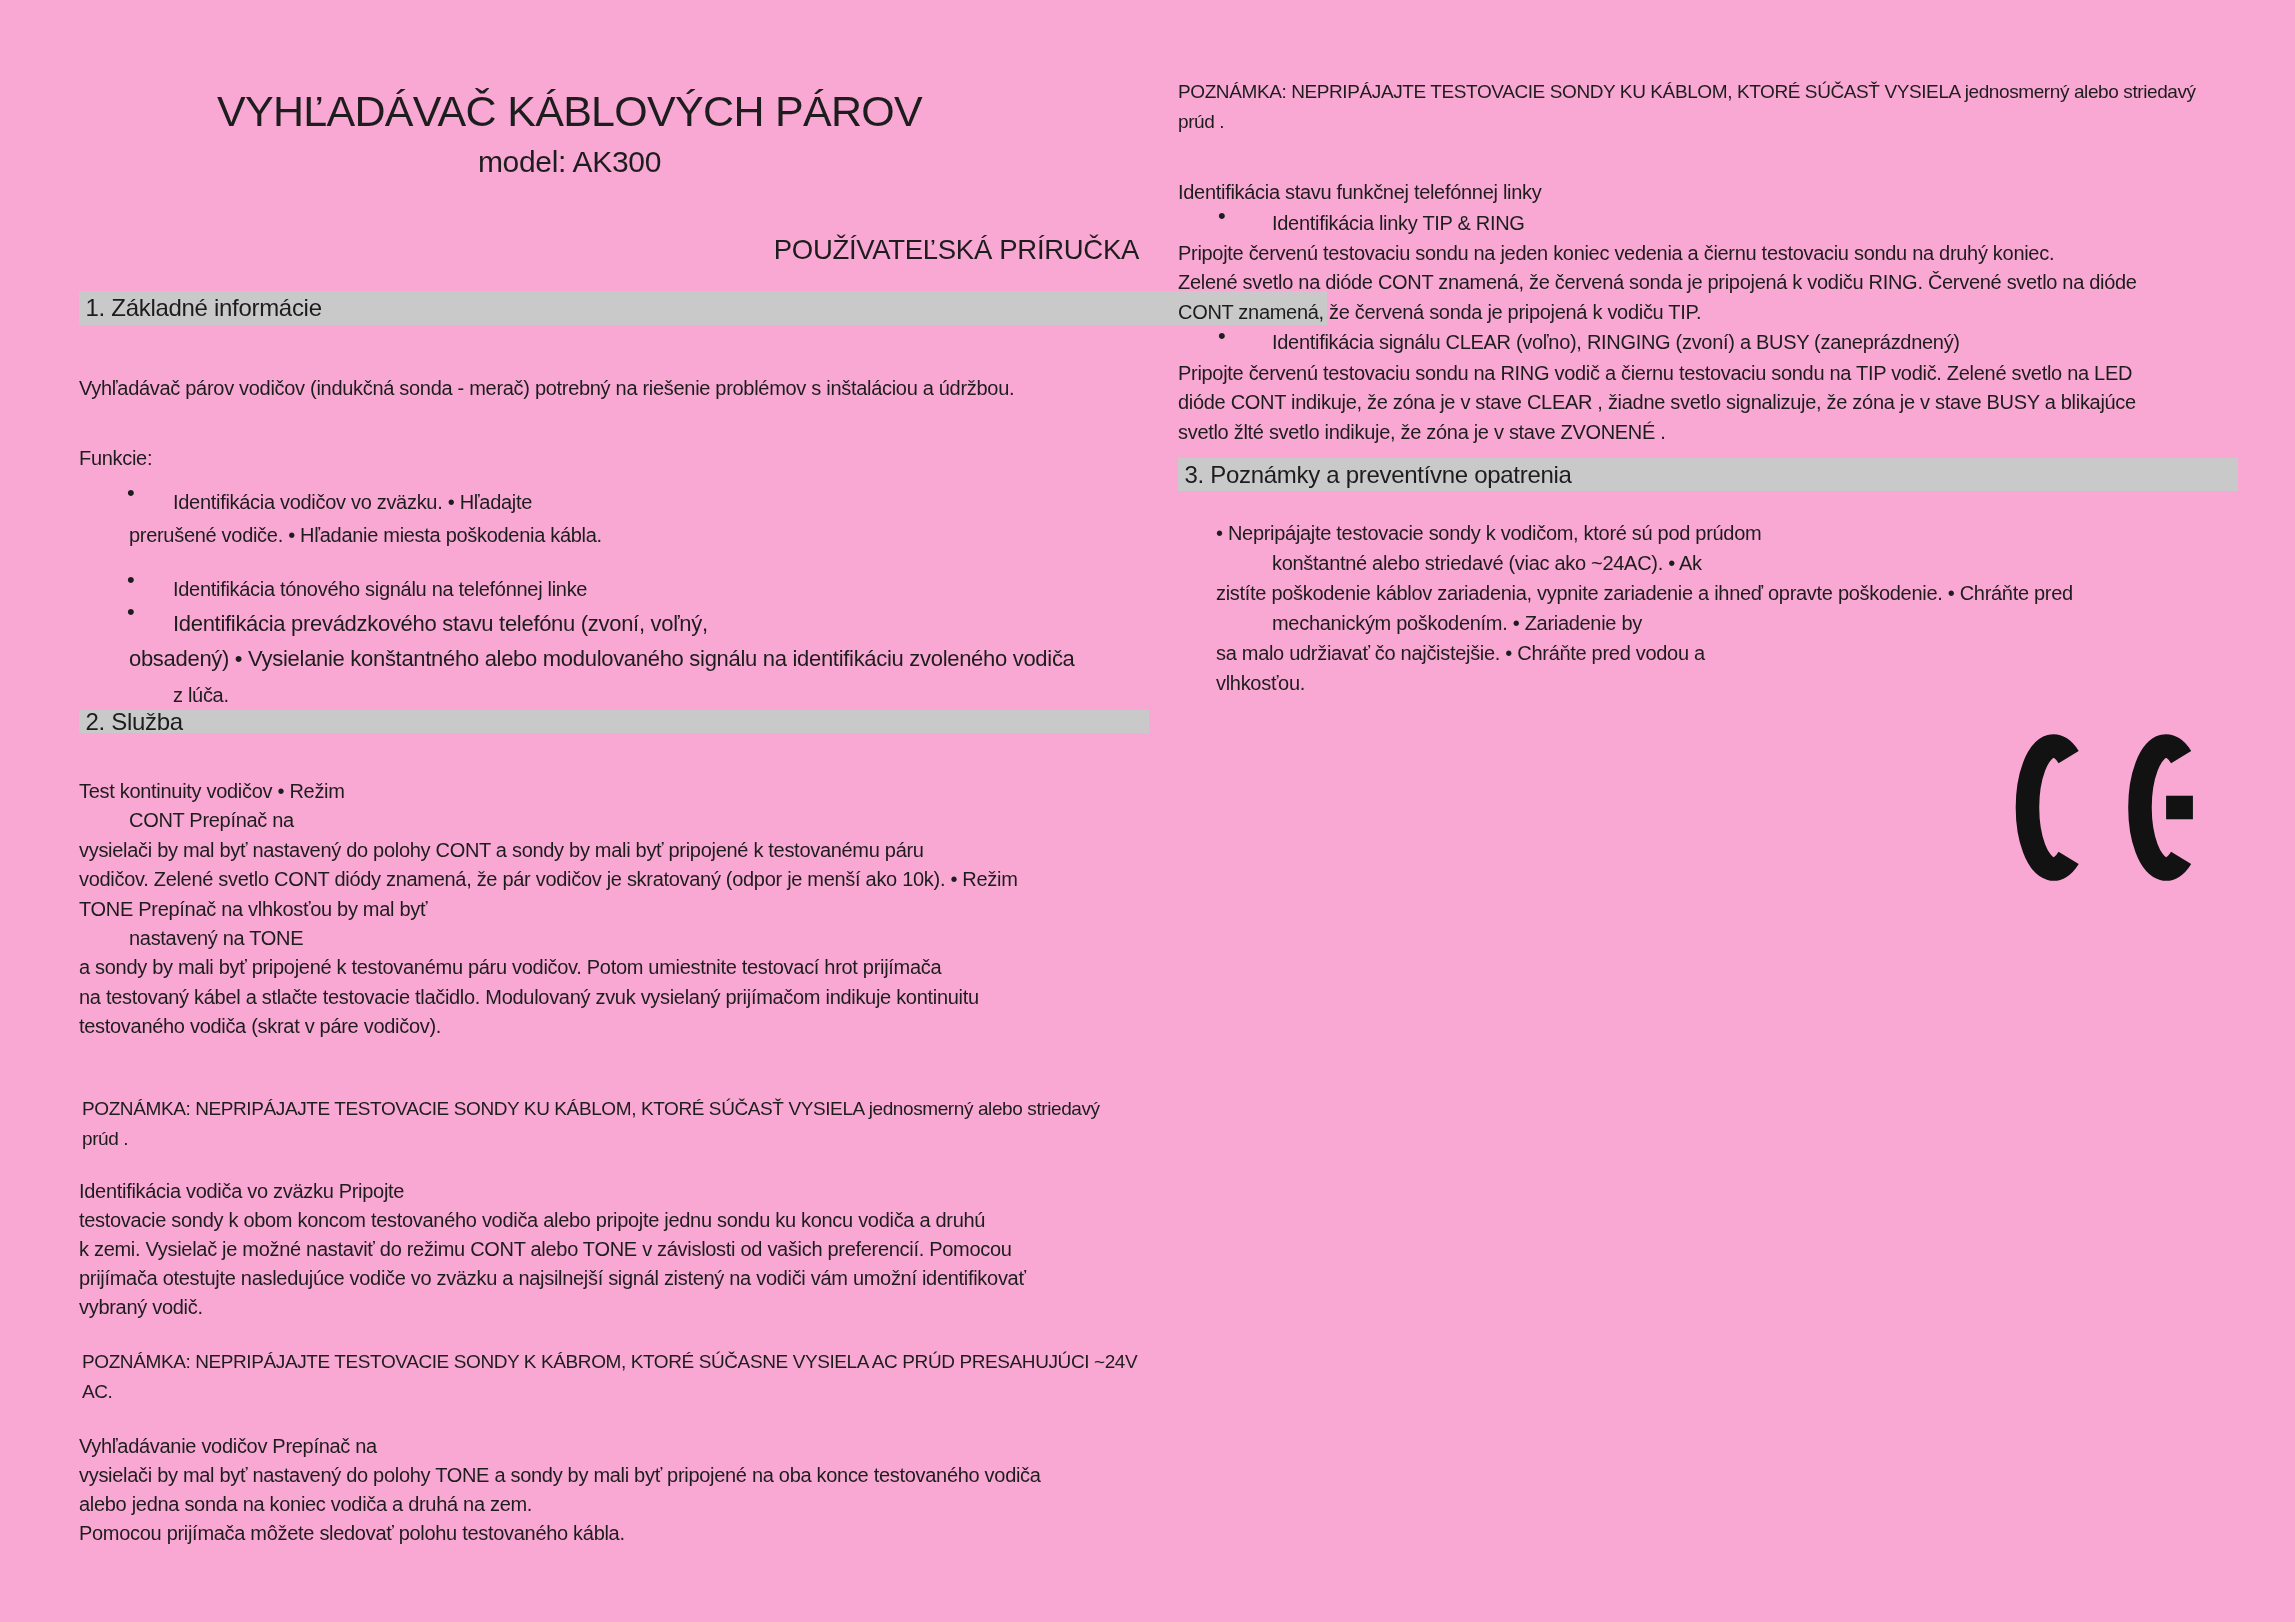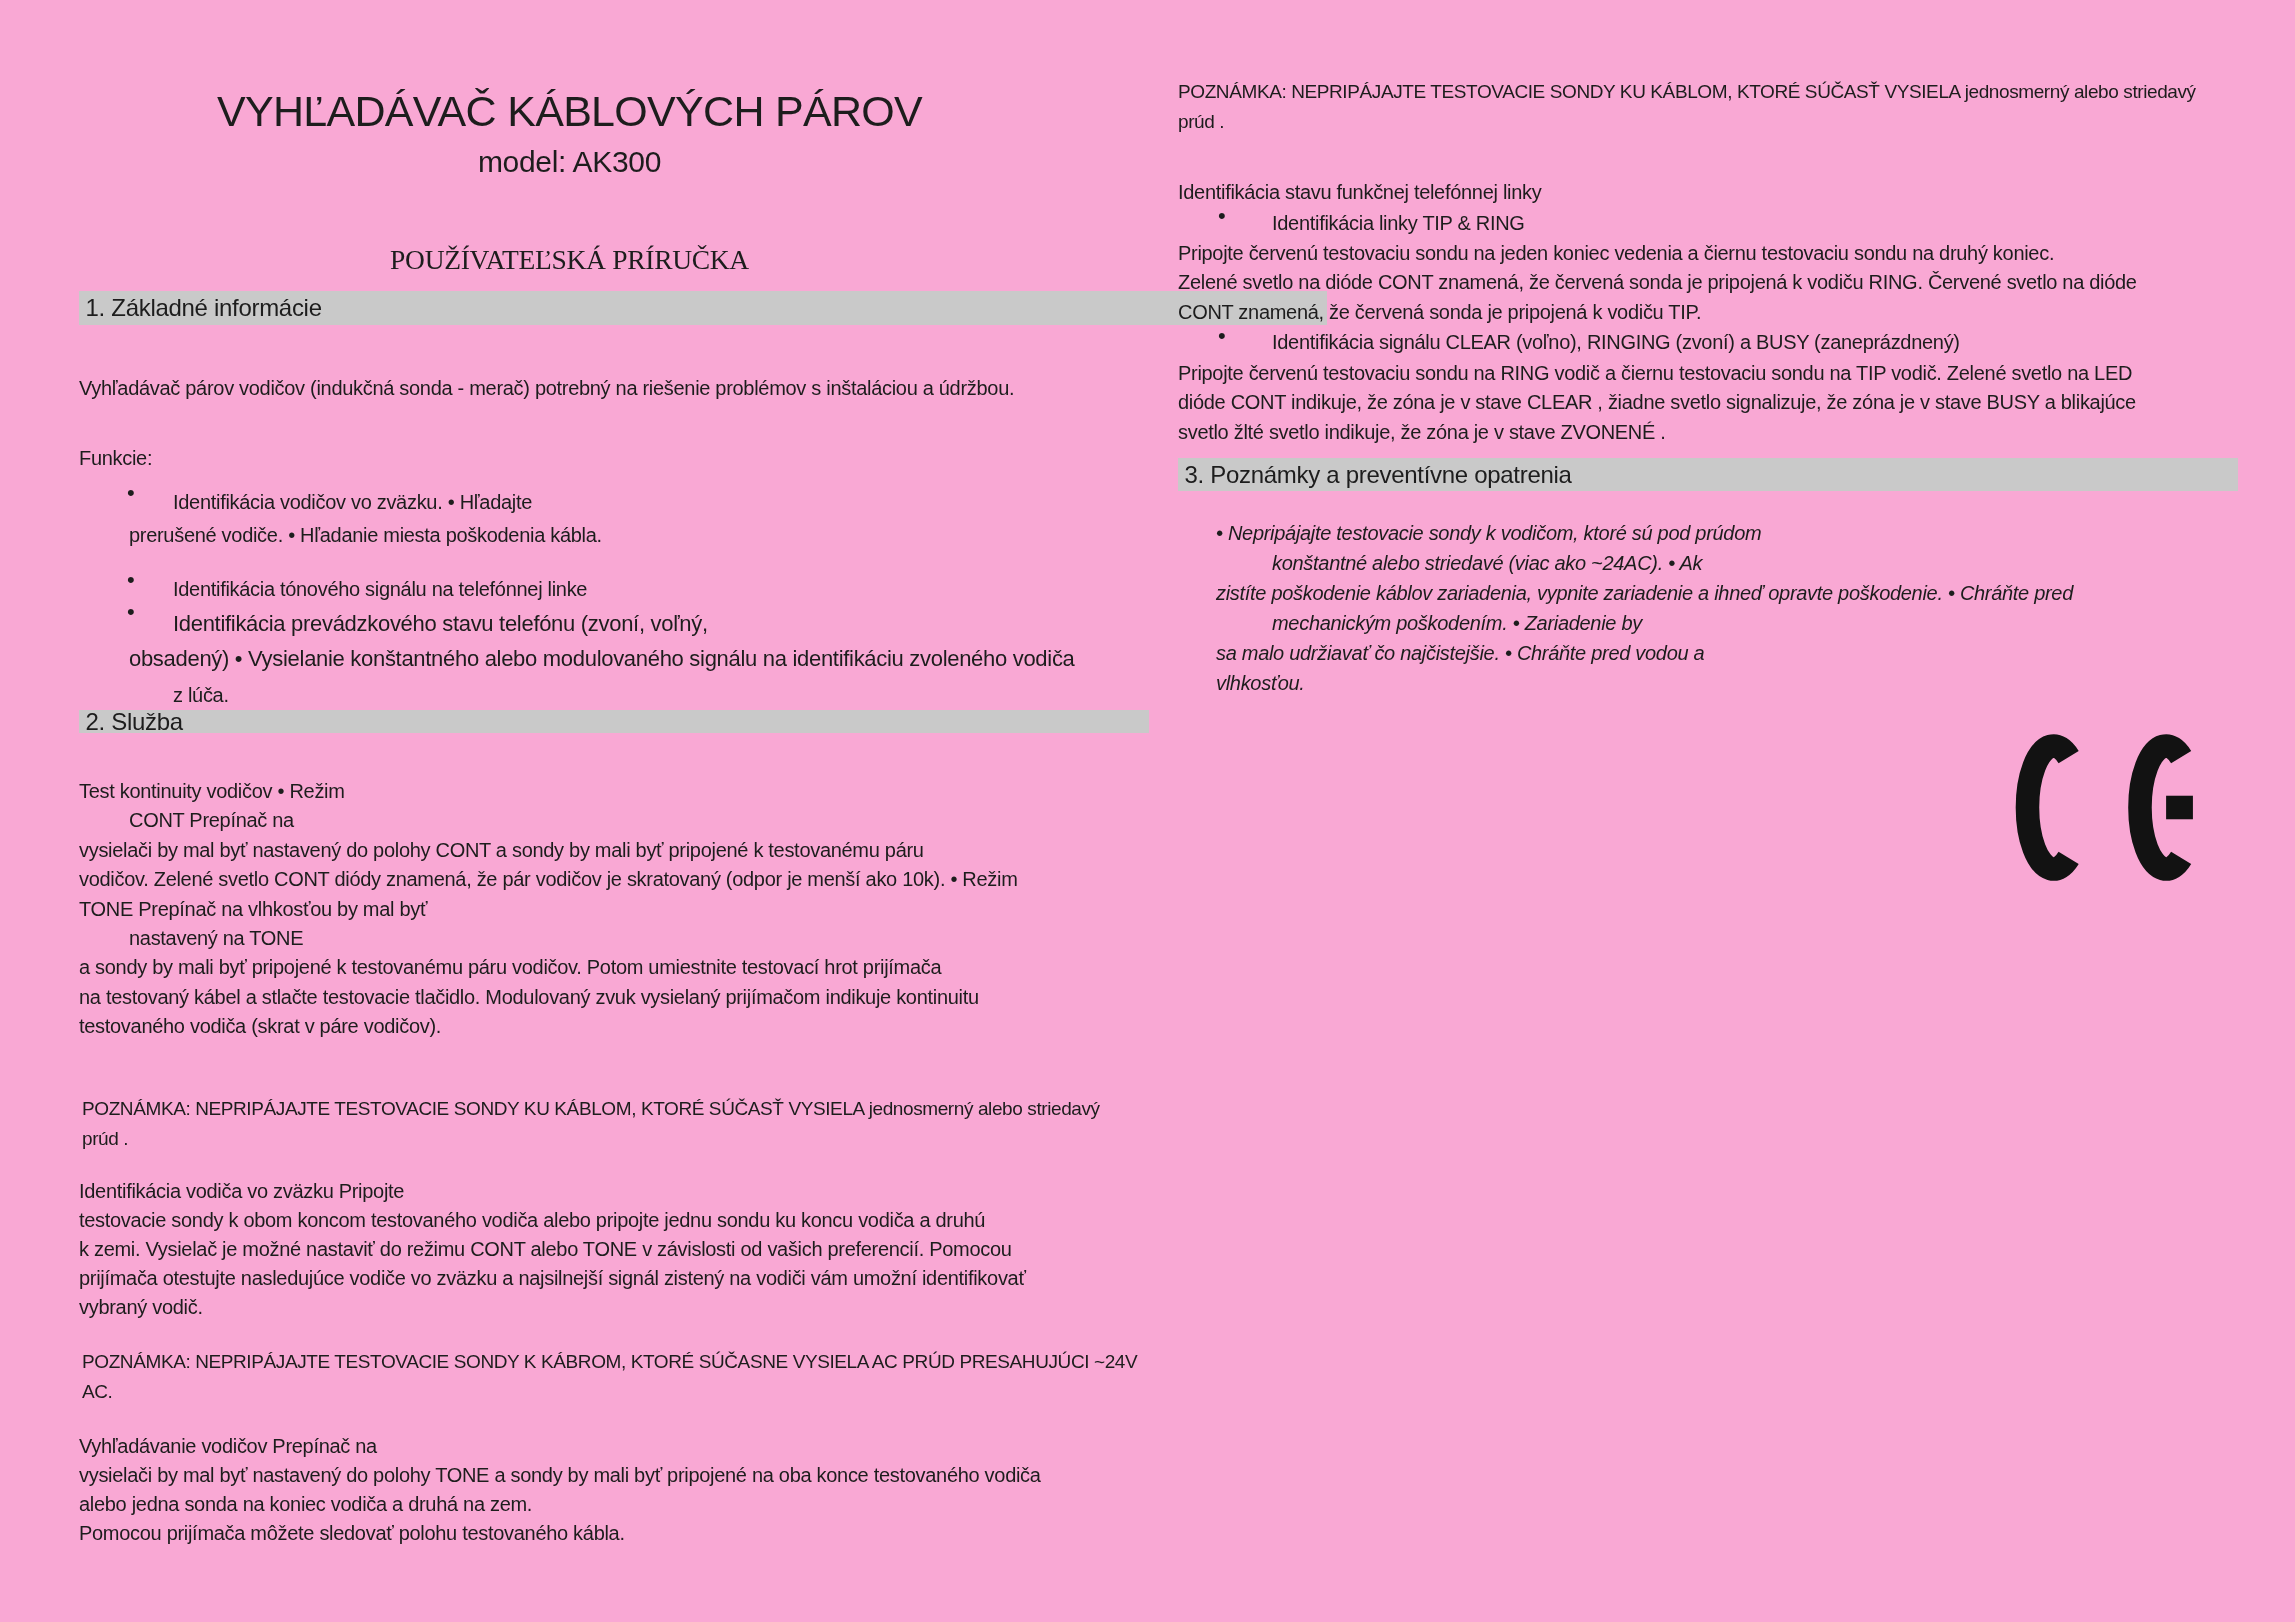--- a/index.html
+++ b/index.html
@@ -15,22 +15,22 @@
   .doc-title{
     left:0;top:84px;width:1139px;
     text-align:center;font-size:43px;line-height:55px;
     letter-spacing:-0.7px;white-space:nowrap;
   }
   .doc-model{
     left:0;top:145px;width:1139px;
     text-align:center;font-size:30px;letter-spacing:-0.3px;
   }
   .doc-manual{
-    left:0;top:244px;width:1139px;
-    text-align:center;font-size:27.5px;letter-spacing:-0.3px;font-family:Liberation Serif, serif;
+    left:0;top:234px;width:1139px;
+    text-align:right;font-size:27.5px;letter-spacing:-0.3px;
   }
   .bar{
     background:#c9c9c9;
     display:flex;align-items:center;
     font-size:24px;letter-spacing:-0.3px;
     padding-left:6.5px;box-sizing:border-box;
   }
   .txt{font-size:20px;line-height:29px;letter-spacing:-0.3px;white-space:nowrap;}
   .lh45 .ln{line-height:29.4px;}
   .lh46 .ln{line-height:30px;}
@@ -152,21 +152,21 @@
   <div class="abs txt lh45" style="left:1178px;top:359px;">
       <div class="ln i0">Pripojte červenú testovaciu sondu na RING vodič a čiernu testovaciu sondu na TIP vodič. Zelené svetlo na LED</div>
       <div class="ln i0">dióde CONT indikuje, že zóna je v stave CLEAR , žiadne svetlo signalizuje, že zóna je v stave BUSY a blikajúce</div>
       <div class="ln i0">svetlo žlté svetlo indikuje, že zóna je v stave ZVONENÉ .</div>
     </div>
 
   <div class="abs bar" style="left:1178px;top:458px;width:1060px;height:33px;">
     <span>3. Poznámky a preventívne opatrenia</span>
   </div>
 
-  <div class="abs txt lh46" style="left:1178px;top:518px;font-style:italic;">
+  <div class="abs txt lh46" style="left:1178px;top:518px;">
       <div class="ln i3">• Nepripájajte testovacie sondy k vodičom, ktoré sú pod prúdom</div>
       <div class="ln i2">konštantné alebo striedavé (viac ako ~24AC). • Ak</div>
       <div class="ln i3">zistíte poškodenie káblov zariadenia, vypnite zariadenie a ihneď opravte poškodenie. • Chráňte pred</div>
       <div class="ln i2">mechanickým poškodením. • Zariadenie by</div>
       <div class="ln i3">sa malo udržiavať čo najčistejšie. • Chráňte pred vodou a</div>
       <div class="ln i3">vlhkosťou.</div>
     </div>
 
   <svg class="abs ce" width="191" height="147" viewBox="0 0 292 224" aria-label="CE">
     <path d="M 82 35 A 40 94 0 1 0 82 189" fill="none" stroke="#121212" stroke-width="36"></path>

